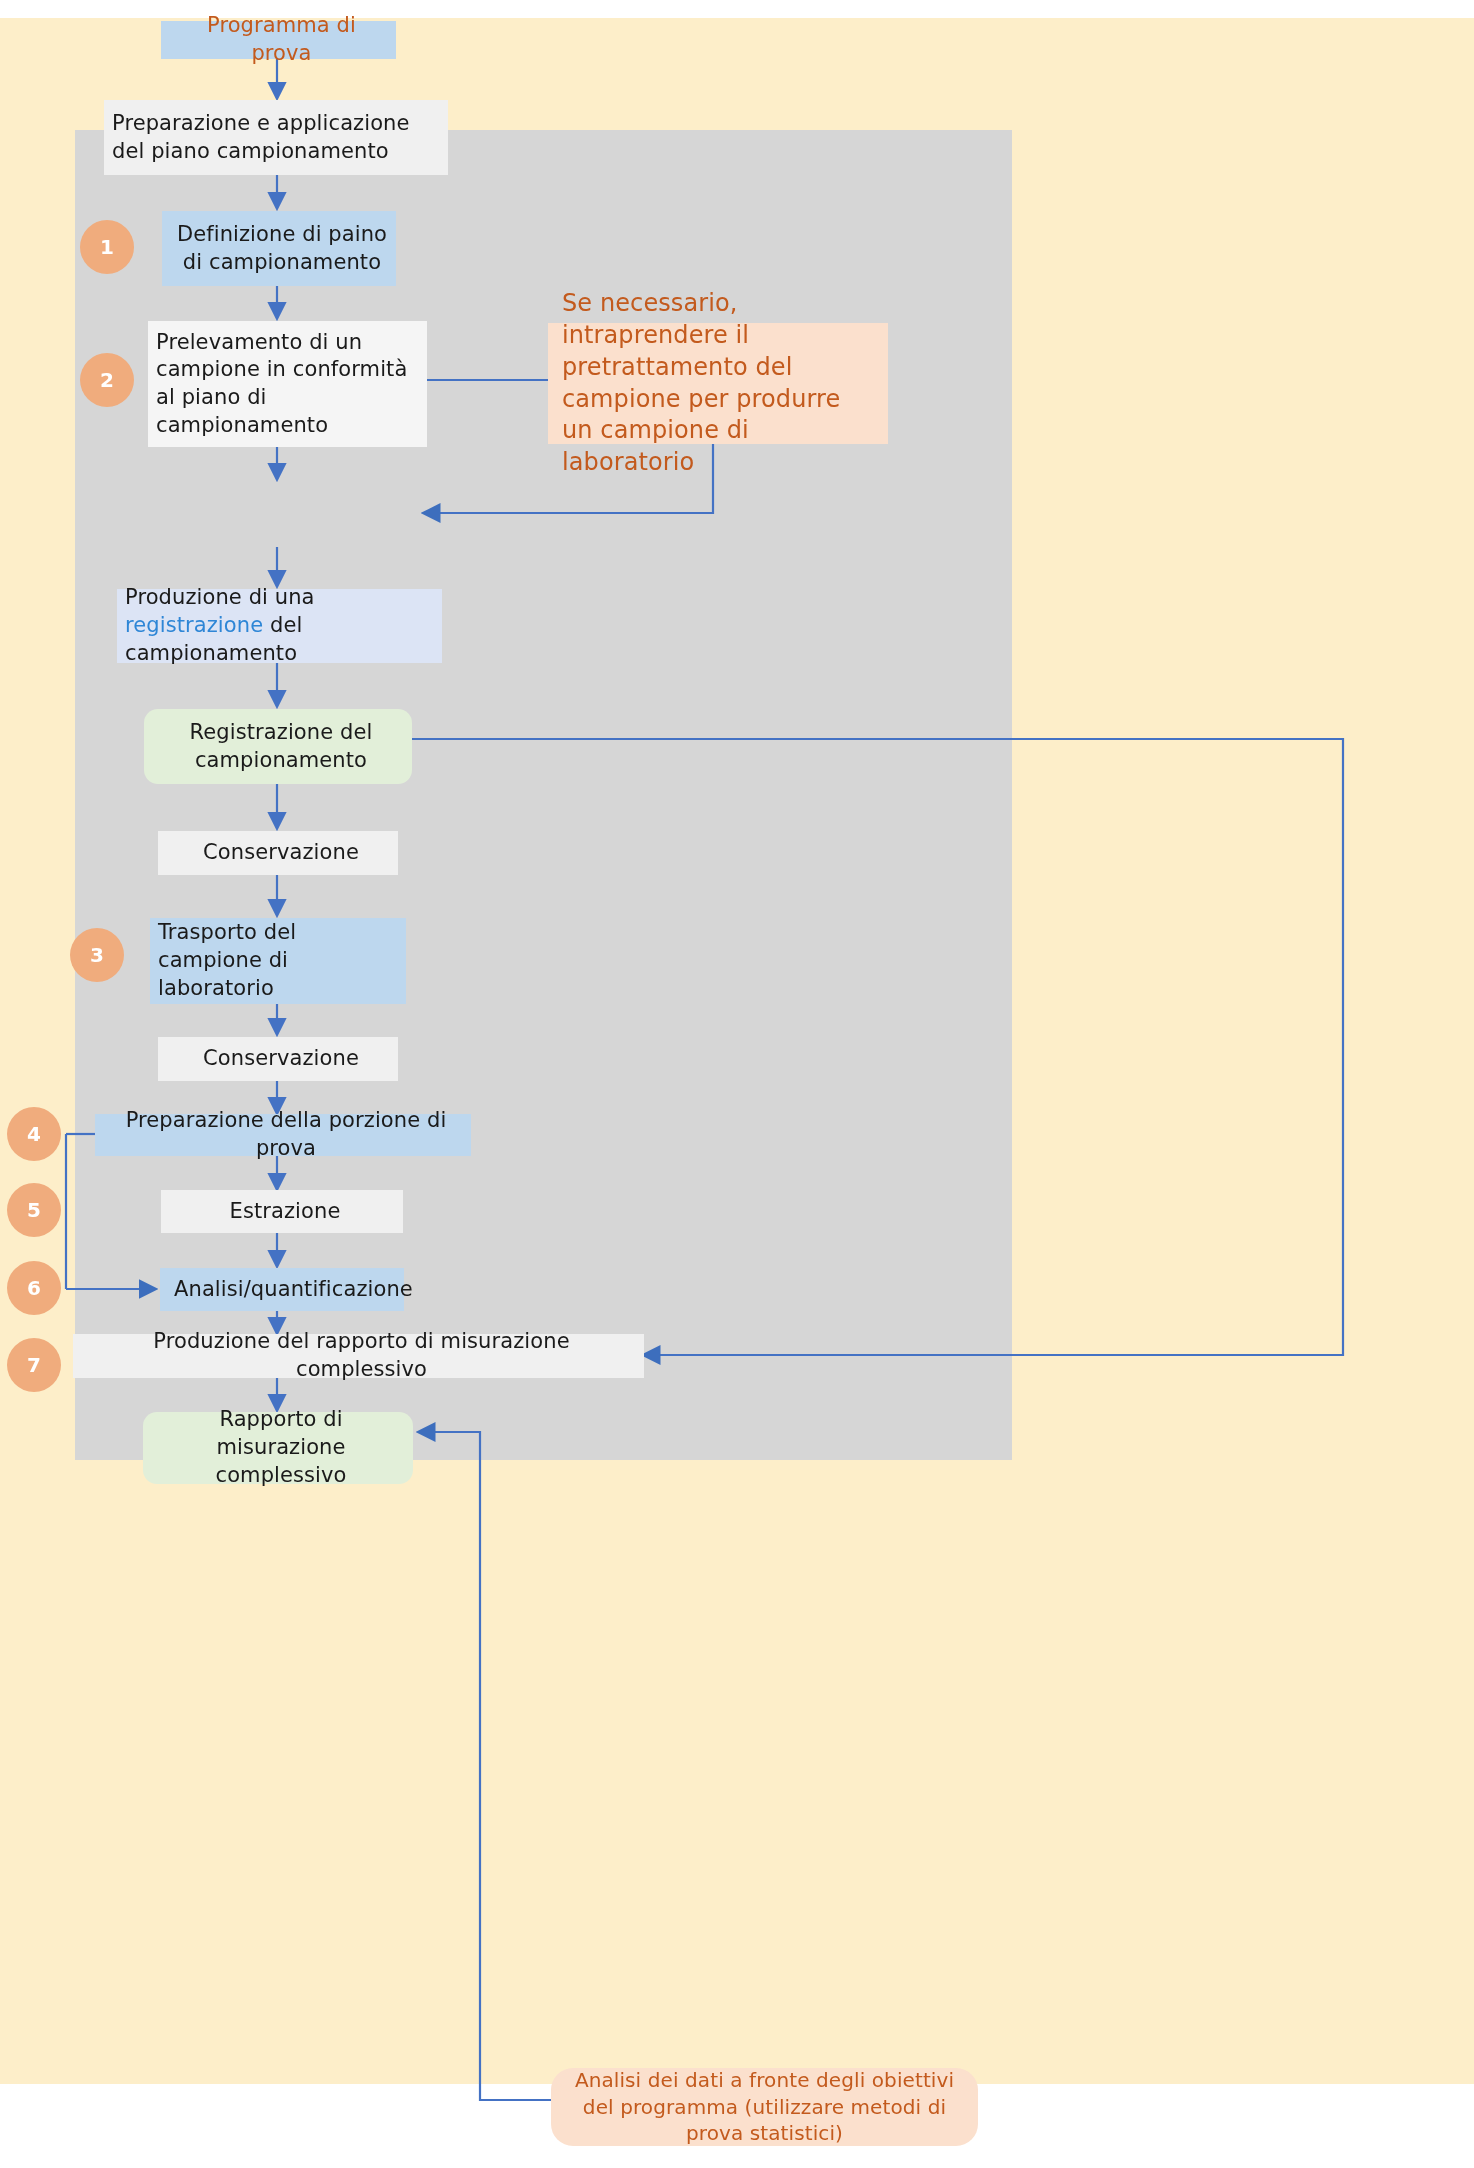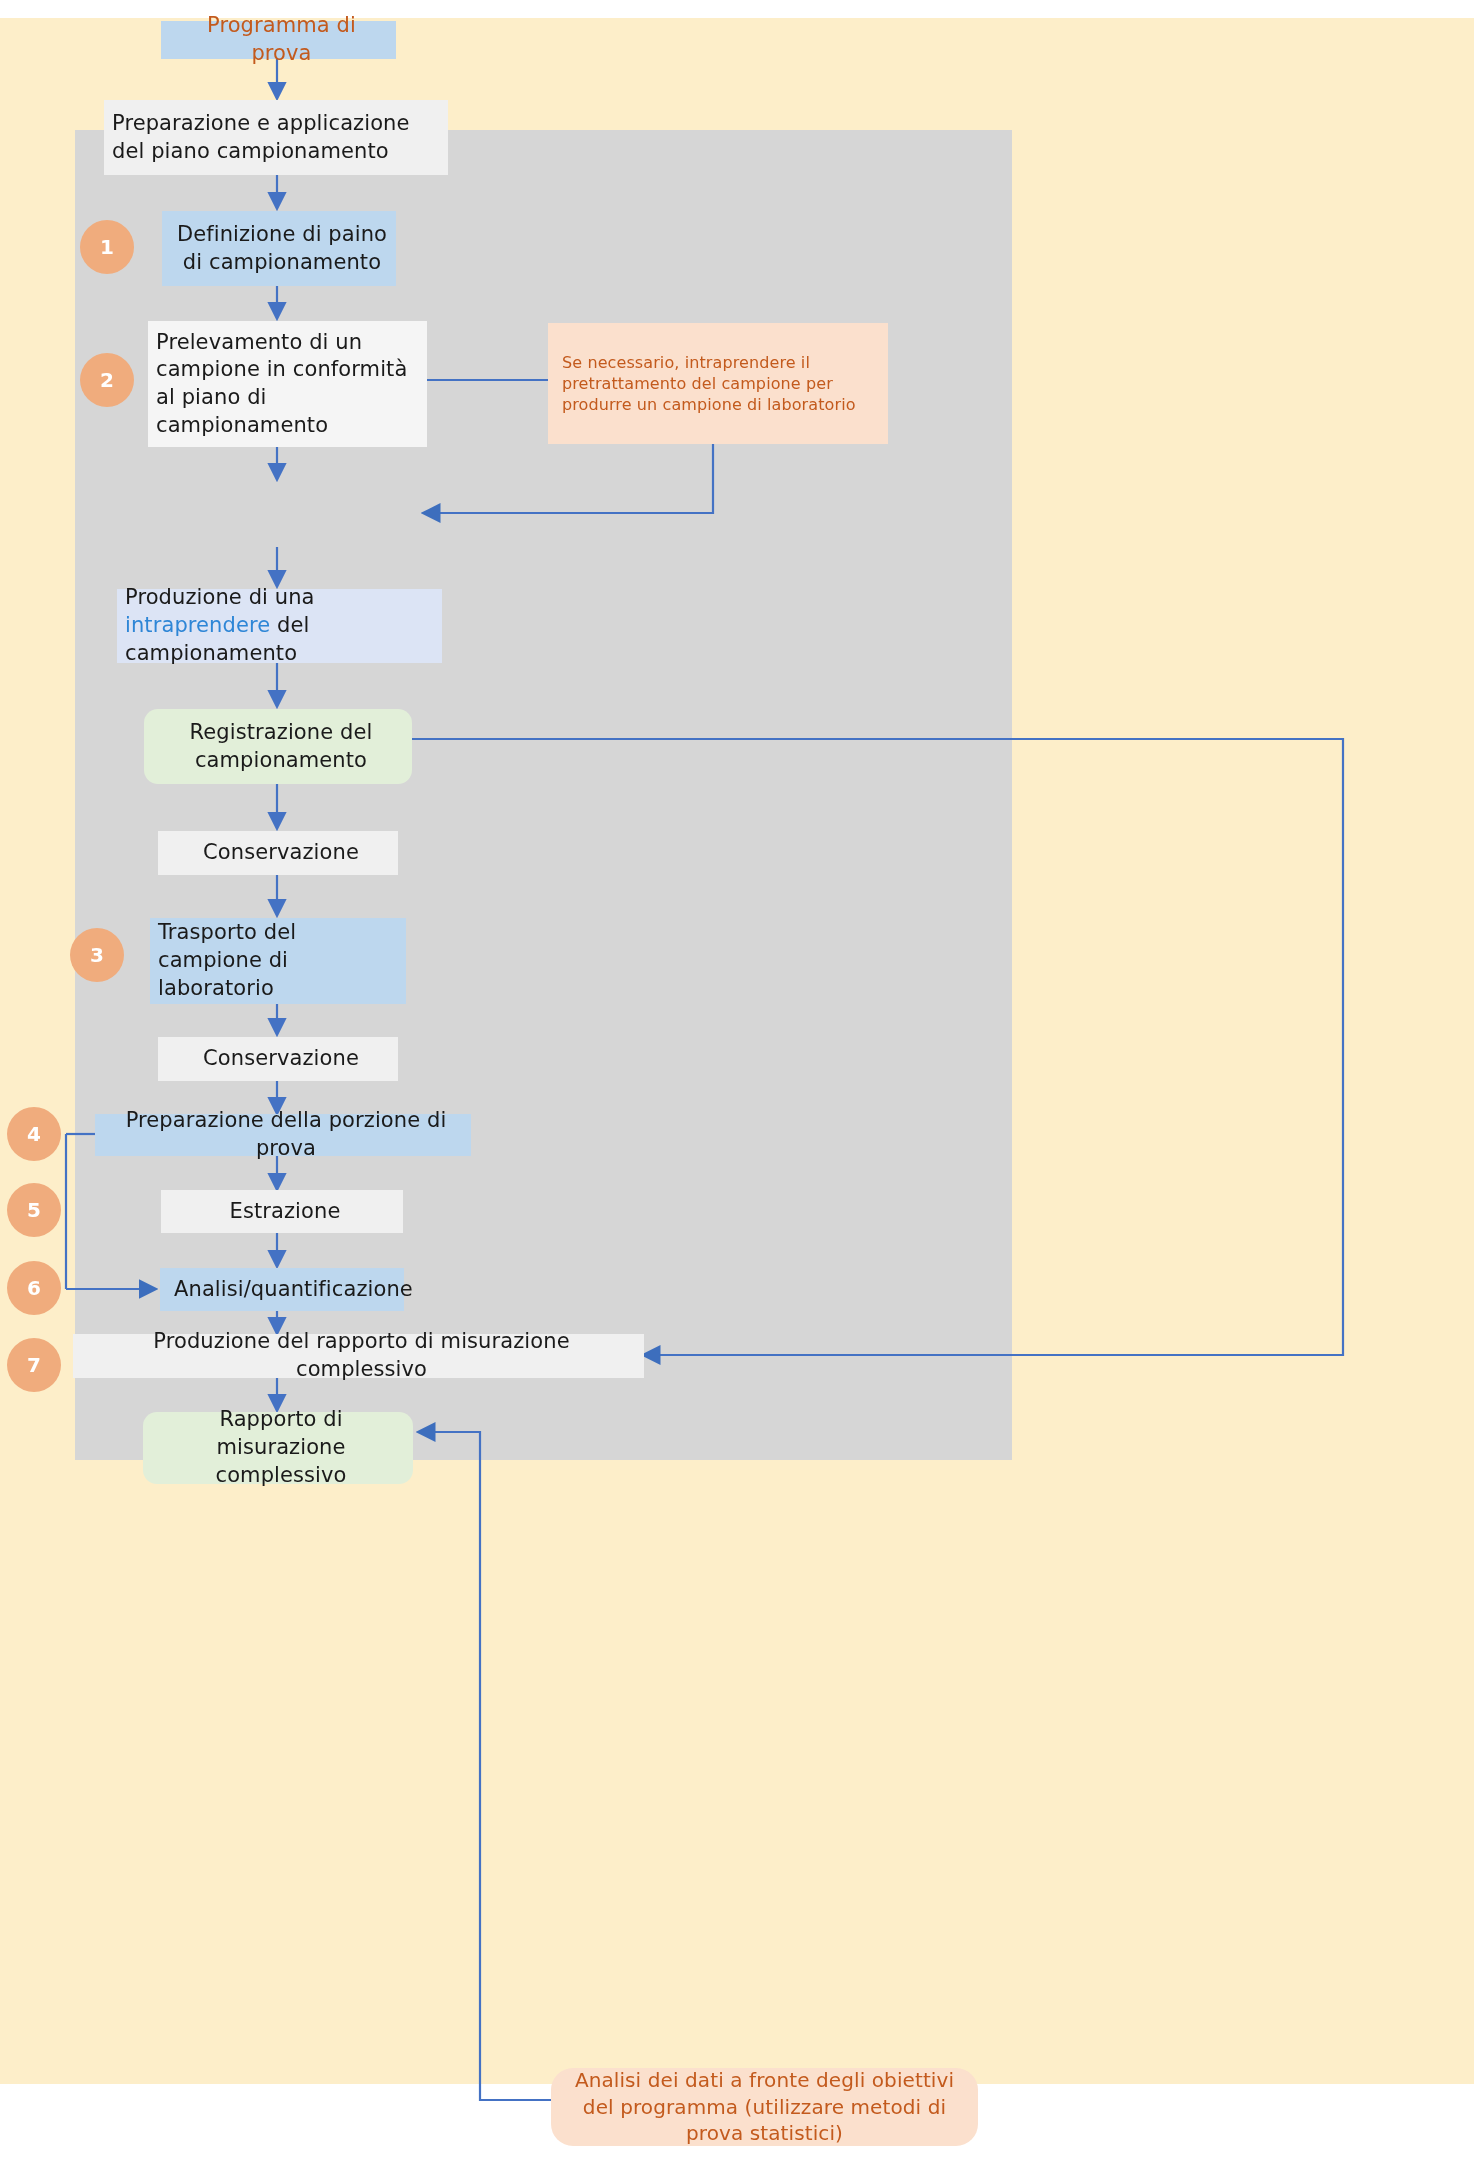--- a/index.html
+++ b/index.html
@@ -144,28 +144,28 @@
     <span class="txt">Definizione di paino di campionamento</span>
   </div>
 
   <div class="step" style="left:80px;top:353px;">
     <span>2</span>
   </div>
   <div class="node n-white left pad-l" style="left:148px;top:321px;width:279px;height:126px;">
     <span class="txt">Prelevamento di un campione in conformità al piano di campionamento</span>
   </div>
 
-  <div class="node n-note left" style="left:548px;top:323px;width:340px;height:121px;padding:12px 30px 12px 14px;font-size:16px;line-height:1.33;align-items:center;">
+  <div class="node n-note left" style="left:548px;top:323px;width:340px;height:121px;padding:12px 30px 12px 14px;font-size:24px;line-height:1.33;align-items:center;">
     <span class="txt">Se necessario, intraprendere il pretrattamento del campione per produrre un campione di laboratorio</span>
   </div>
 
 
   <div class="node n-lav left pad-l" style="left:117px;top:589px;width:325px;height:74px;">
     <span class="txt">
-      <span>Produzione di una </span><span class="link">intraprendere</span><span> del campionamento</span>
+      <span>Produzione di una </span><span class="link">registrazione</span><span> del campionamento</span>
     </span>
   </div>
 
   <div class="node n-green center pad-c" style="left:144px;top:709px;width:268px;height:75px;">
     <span class="txt">Registrazione del campionamento</span>
   </div>
 
   <div class="node n-gray center pad-c" style="left:158px;top:831px;width:240px;height:44px;">
     <span class="txt">Conservazione</span>
   </div>

